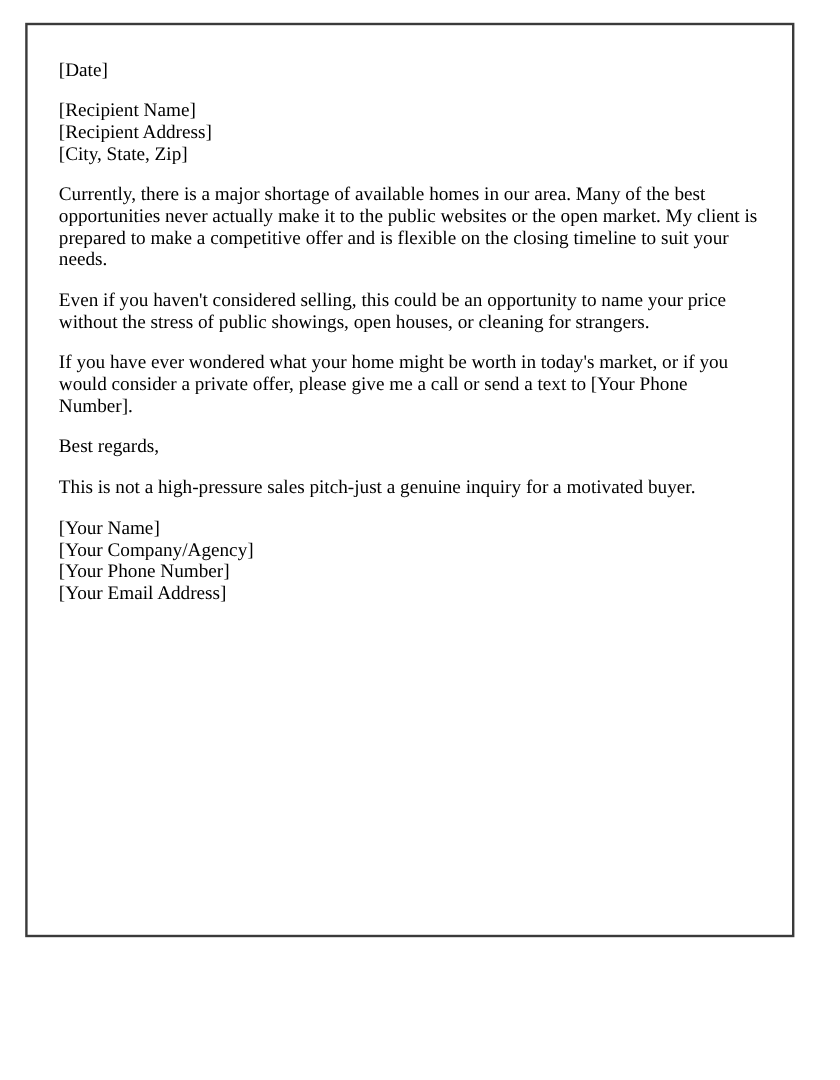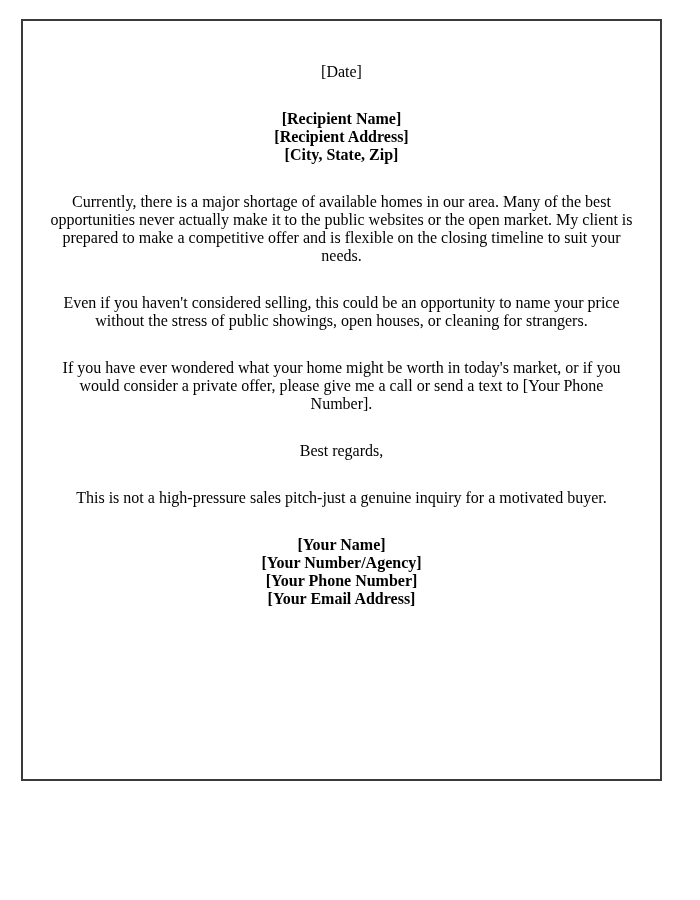--- a/index.html
+++ b/index.html
@@ -21,28 +21,26 @@
     top: 19px;
     box-sizing: border-box;
     width: 641px;
     height: 762px;
     background: #ffffff;
     border: 2px solid #3a3a3a;
     padding: 13px 26px;
     overflow: hidden;
   }
   .page p {
-    margin: 29px 0;
+    margin: 16px 0;
     font-size: 16px;
     line-height: 18px;
-    text-align: center;
   }
   .multiline {
     white-space: pre-line;
-    font-weight: bold;
   }
 </style>
 </head>
 <body>
 
 <div class="page">
   <p>[Date]</p>
 
   <p class="multiline">[Recipient Name]
 [Recipient Address]
@@ -54,16 +52,16 @@
 
   <p>Even if you haven't considered selling, this could be an opportunity to name your price without the stress of public showings, open houses, or cleaning for strangers.</p>
 
   <p>If you have ever wondered what your home might be worth in today's market, or if you would consider a private offer, please give me a call or send a text to [Your Phone Number].</p>
 
   <p>Best regards,</p>
 
   <p>This is not a high-pressure sales pitch-just a genuine inquiry for a motivated buyer.</p>
 
   <p class="multiline">[Your Name]
-[Your Number/Agency]
+[Your Company/Agency]
 [Your Phone Number]
 [Your Email Address]</p>
 </div>
 
 </body></html>

